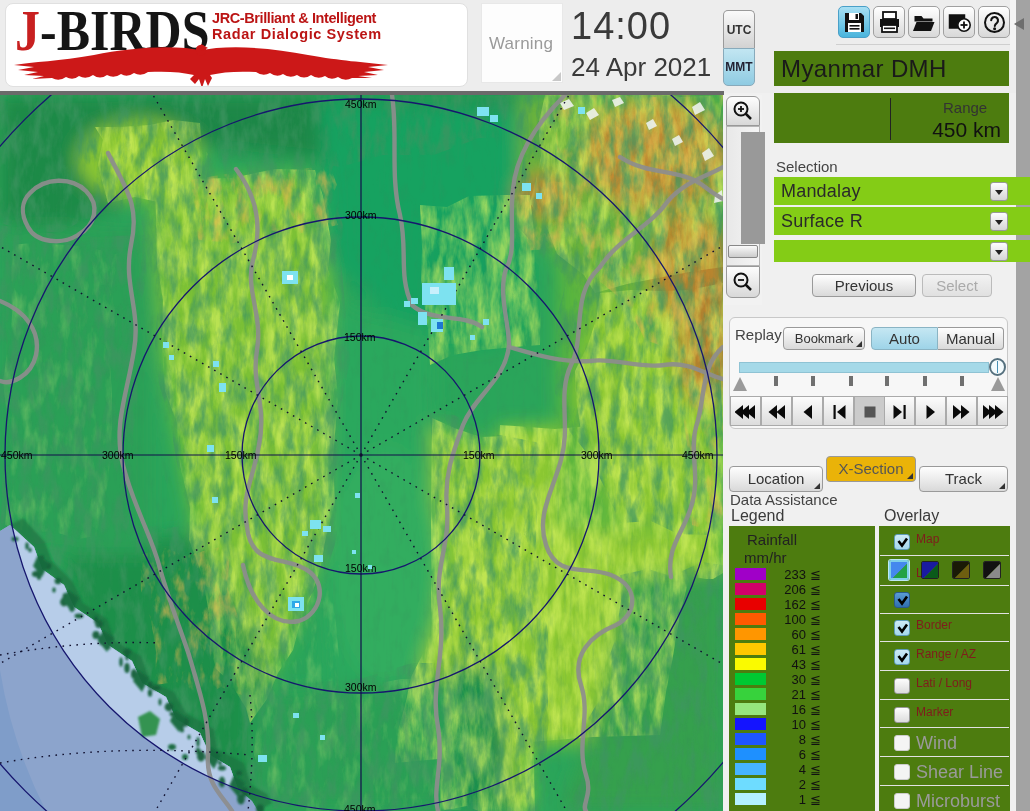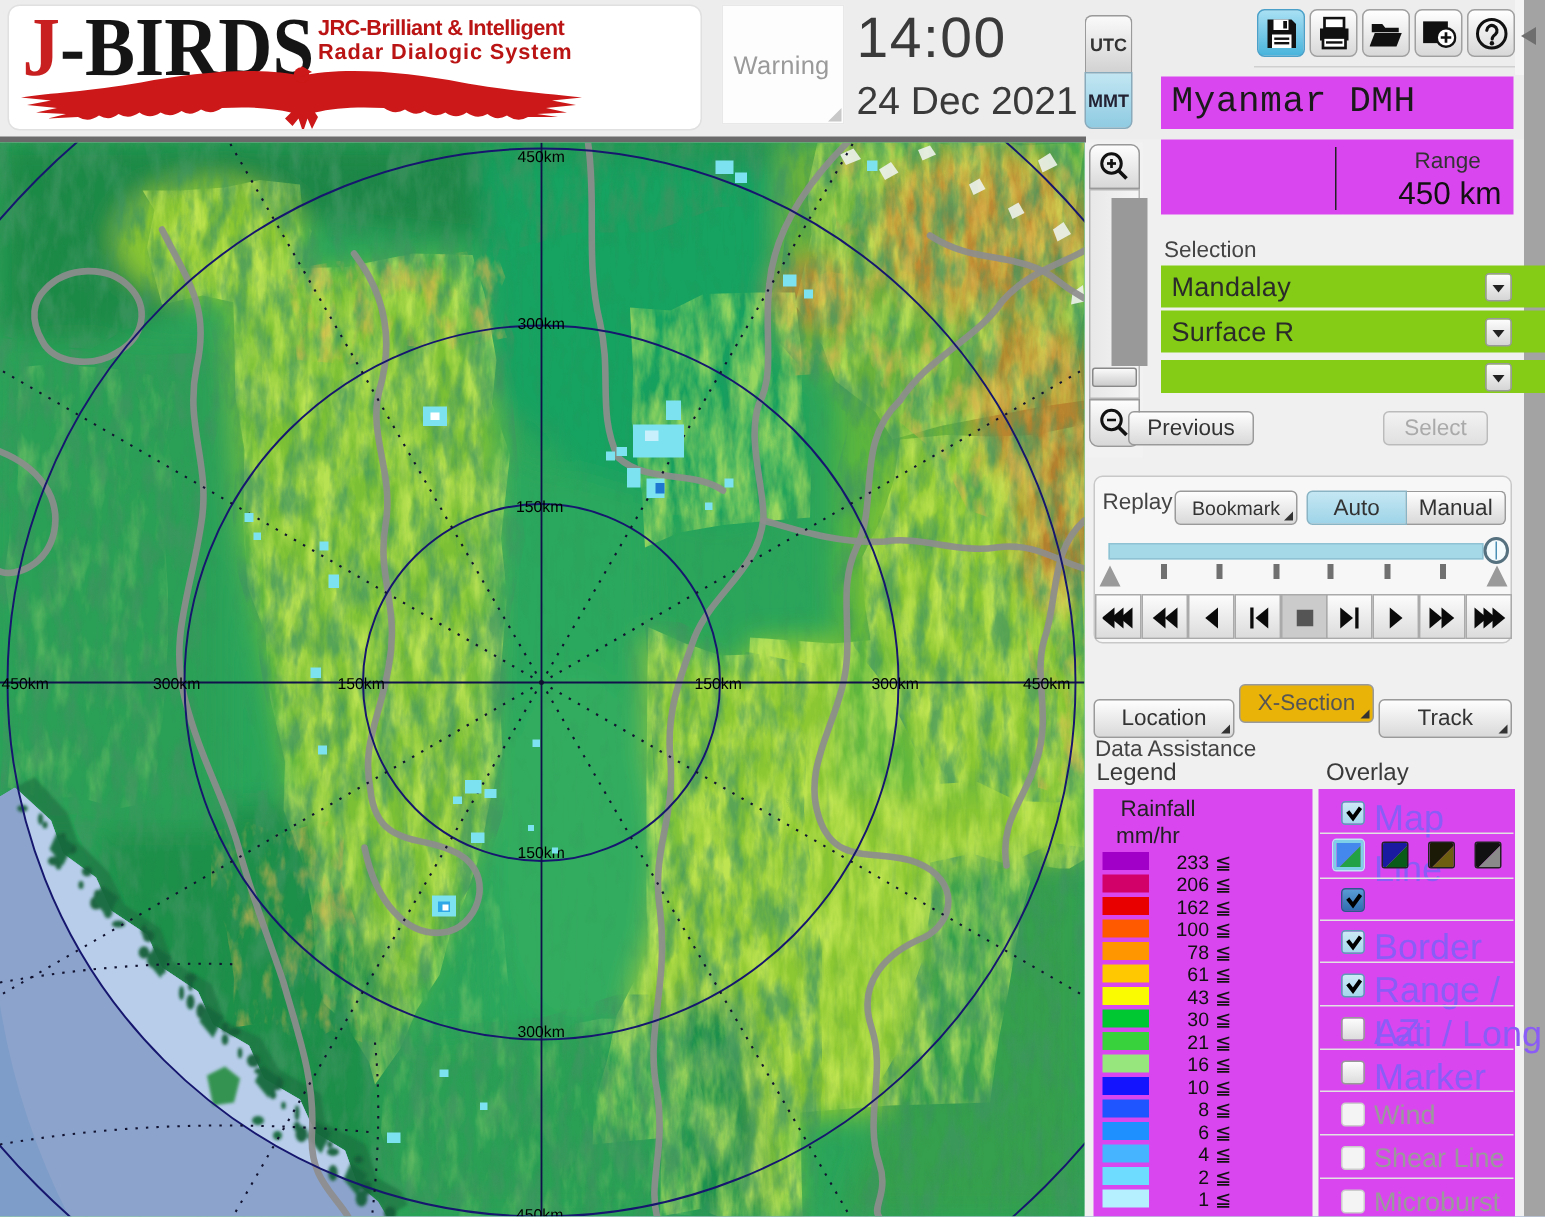--- a/index.html
+++ b/index.html
@@ -26,37 +26,37 @@
 #tb4 { left:943px; }
 #tb5 { left:978px; }
 #hdrsep { position:absolute; left:836px; top:44px; width:175px; height:1px; background:#cfcfcf; }
 
 
 #sidebar { position:absolute; left:1016px; top:0; width:14px; height:811px; background:#a3a3a3; }
 #sidebar-top { position:absolute; left:1010px; top:0; width:6px; height:50px; background:#f4f4f4; }
 #sidetri { position:absolute; left:1014px; top:18px; width:0; height:0; border-top:6px solid transparent; border-bottom:6px solid transparent; border-right:10px solid #6e6e6e; }
 
 
-.whitebox { position:absolute; background:#d946ef;font-family:Liberation Mono, monospace; }
+.whitebox { position:absolute; background:#4d7c0f; }
 #dmhbox { left:774px; top:51px; width:235px; height:35px; }
 #dmhbox span { position:absolute; left:7px; top:4px; font-size:24px; letter-spacing:0.4px; color:#1a1a1a; }
 #rangebox { left:774px; top:93px; width:235px; height:50px; }
 #rangediv { position:absolute; left:890px; top:98px; width:1px; height:42px; background:#222; }
 #rangelbl { position:absolute; left:899px; top:99px; font-size:15px; color:#333;margin-left:44px; }
 #rangeval { position:absolute; left:890px; top:118px; width:111px; text-align:right; font-size:21px; color:#111; }
 #sellbl { position:absolute; left:776px; top:158px; font-size:15px; color:#444; }
 .drop { position:absolute; left:774px; width:270px; background:#84cc16; }
 .drop span { position:absolute; left:7px; top:4px; font-size:18px; letter-spacing:0.2px; color:#2a2a2a; }
 .dbtn { position:absolute; left:990px; width:18px; height:19px; border:1px solid #999; border-radius:3px; background:linear-gradient(#fdfdfd,#d5d5d5); }
 .dbtn:after { content:""; position:absolute; left:4px; top:7px; border-left:4px solid transparent; border-right:4px solid transparent; border-top:5px solid #222; }
 #drop1 { top:177px; height:28px; } #dbtn1 { top:182px; }
 #drop2 { top:207px; height:28px; } #dbtn2 { top:212px; }
 #drop3 { top:240px; height:22px; } #dbtn3 { top:242px; }
 .btn { position:absolute; border:1px solid #9a9a9a; border-radius:4px; background:linear-gradient(#fefefe,#d9d9d9); font-size:15px; color:#333; text-align:center; }
-#prevbtn { left:752px; top:274px; width:84px; height:23px; line-height:21px; }
+#prevbtn { left:812px; top:274px; width:104px; height:23px; line-height:21px; }
 #selbtn { left:922px; top:274px; width:70px; height:23px; line-height:21px; color:#aaa; background:linear-gradient(#f2f2f2,#e0e0e0); border-color:#bbb; }
 
 
 #replaybox { position:absolute; left:729px; top:317px; width:279px; height:112px; border:1px solid #c8c8c8; border-radius:6px; background:#f7f7f7; }
 #replaylbl { position:absolute; left:735px; top:326px; font-size:15px; color:#444; }
 #bookmark { left:783px; top:327px; width:82px; height:23px; line-height:21px; font-size:13px; }
 .cornertri { position:absolute; right:2px; bottom:2px; width:0; height:0; border-left:6px solid transparent; border-bottom:6px solid #333; }
 #autobtn { left:871px; top:327px; width:67px; height:23px; line-height:21px; background:linear-gradient(#c5e7f3,#9ed4e8); border-color:#8ab4c4; border-radius:4px 0 0 4px; }
 #manualbtn { left:938px; top:327px; width:66px; height:23px; line-height:21px; border-radius:0 4px 4px 0; border-left:none; }
 #slidertrack { position:absolute; left:739px; top:362px; width:250px; height:11px; background:#a5d9e8; border:1px solid #8fc3d4; }
@@ -81,21 +81,21 @@
 .swe { position:absolute; left:810px; font-size:13px; color:#111; }
 
 
 #ovlbl { position:absolute; left:884px; top:507px; font-size:16px; color:#3a3a3a; }
 #ovbox { left:879px; top:526px; width:131px; height:285px; }
 .cb { position:absolute; left:894px; width:16px; height:16px; border-radius:3px; }
 .cb-on { background:linear-gradient(#cdeaf6,#a5d8ec); border:1px solid #5f9cb8; }
 .cb-off { background:linear-gradient(#fdfdfd,#dcdcdc); border:1px solid #999; }
 .cb-dis { background:#f4f4f4; border:1px solid #ccc; }
 .cb-on svg { position:absolute; left:1px; top:1px; }
-.cblbl { position:absolute; left:916px; font-size:24px; color:#8b5cf6; }
+.cblbl { position:absolute; left:916px; font-size:12px; color:#7f1d1d; }
 .cblbl-dis { position:absolute; left:916px; font-size:18px; color:#9a9a9a; }
 .ovsep { position:absolute; left:880px; width:129px; height:1px; background:#e2e2e2; }
 .msw { position:absolute; top:561px; width:18px; height:18px; border-radius:2px; border:1px solid #222; overflow:hidden; }
 </style>
 </head>
 <body>
 <div id="header"></div>
 <div id="hdrline"></div>
 <div id="logobox">
     <svg width="461" height="82" viewBox="0 0 461 82" style="position:absolute;left:0;top:0">
@@ -105,21 +105,21 @@
 <path d="M197,47 C168,40 124,44 88,51 C54,57 26,58 8,61 L28,63 L12,66 L32,68 L18,71 L38,72 L26,75 L46,74 Q53,78 60,73 Q67,77 73,72 Q80,76 87,71 Q94,76 101,71 Q108,75 115,70 Q121,74 128,69 Q135,73 142,68 C160,67 176,68 188,71 L184,75 L189,80 L193,75 L196,84 L199,75 L202,82 L206,74 L204,71 C216,68 232,67 250,68 Q257,73 264,69 Q271,74 277,70 Q284,75 291,71 Q298,76 305,71 Q312,76 319,72 Q325,77 332,73 Q339,78 346,74 L366,74 L352,72 L372,71 L358,68 L378,66 L362,63 L382,61 C356,58 336,57 302,51 C266,44 222,40 193,47 Z" fill="#cc1818"></path>
 <circle cx="195" cy="46" r="5.2" fill="#cc1818"></circle>
 <path d="M195,40 l7,4 -7,3 z" fill="#cc1818"></path>
 </svg>
   </div>
 <div id="warnbox">
     <span>Warning</span>
     <div id="warncorner"></div>
   </div>
 <div id="time">14:00</div>
-<div id="date">24 Dec 2021</div>
+<div id="date">24 Apr 2021</div>
 <div id="utc">UTC</div>
 <div id="mmt">MMT</div>
 <div class="tbtn" id="tb1">
     <svg width="23" height="23" viewBox="0 0 23 23">
       <path d="M2 2 h16 l3 3 v16 h-19 z" fill="#111"></path>
       <rect x="6" y="2" width="10" height="7" fill="#fff"></rect>
       <rect x="12.5" y="3" width="2.5" height="5" fill="#111"></rect>
       <rect x="5" y="12" width="13" height="9" fill="#fff"></rect>
       <rect x="6.5" y="14" width="10" height="1.6" fill="#111"></rect>
       <rect x="6.5" y="17" width="10" height="1.6" fill="#111"></rect>
@@ -553,21 +553,21 @@
 <div class="sw" style="top:583px;background:#d20069"></div>
 <div class="swv" style="top:582px">206</div>
 <div class="swe" style="top:582px">≦</div>
 <div class="sw" style="top:598px;background:#e80000"></div>
 <div class="swv" style="top:597px">162</div>
 <div class="swe" style="top:597px">≦</div>
 <div class="sw" style="top:613px;background:#ff5a00"></div>
 <div class="swv" style="top:612px">100</div>
 <div class="swe" style="top:612px">≦</div>
 <div class="sw" style="top:628px;background:#ff9600"></div>
-<div class="swv" style="top:627px">78</div>
+<div class="swv" style="top:627px">60</div>
 <div class="swe" style="top:627px">≦</div>
 <div class="sw" style="top:643px;background:#ffc800"></div>
 <div class="swv" style="top:642px">61</div>
 <div class="swe" style="top:642px">≦</div>
 <div class="sw" style="top:658px;background:#fafa00"></div>
 <div class="swv" style="top:657px">43</div>
 <div class="swe" style="top:657px">≦</div>
 <div class="sw" style="top:673px;background:#00c832"></div>
 <div class="swv" style="top:672px">30</div>
 <div class="swe" style="top:672px">≦</div>

